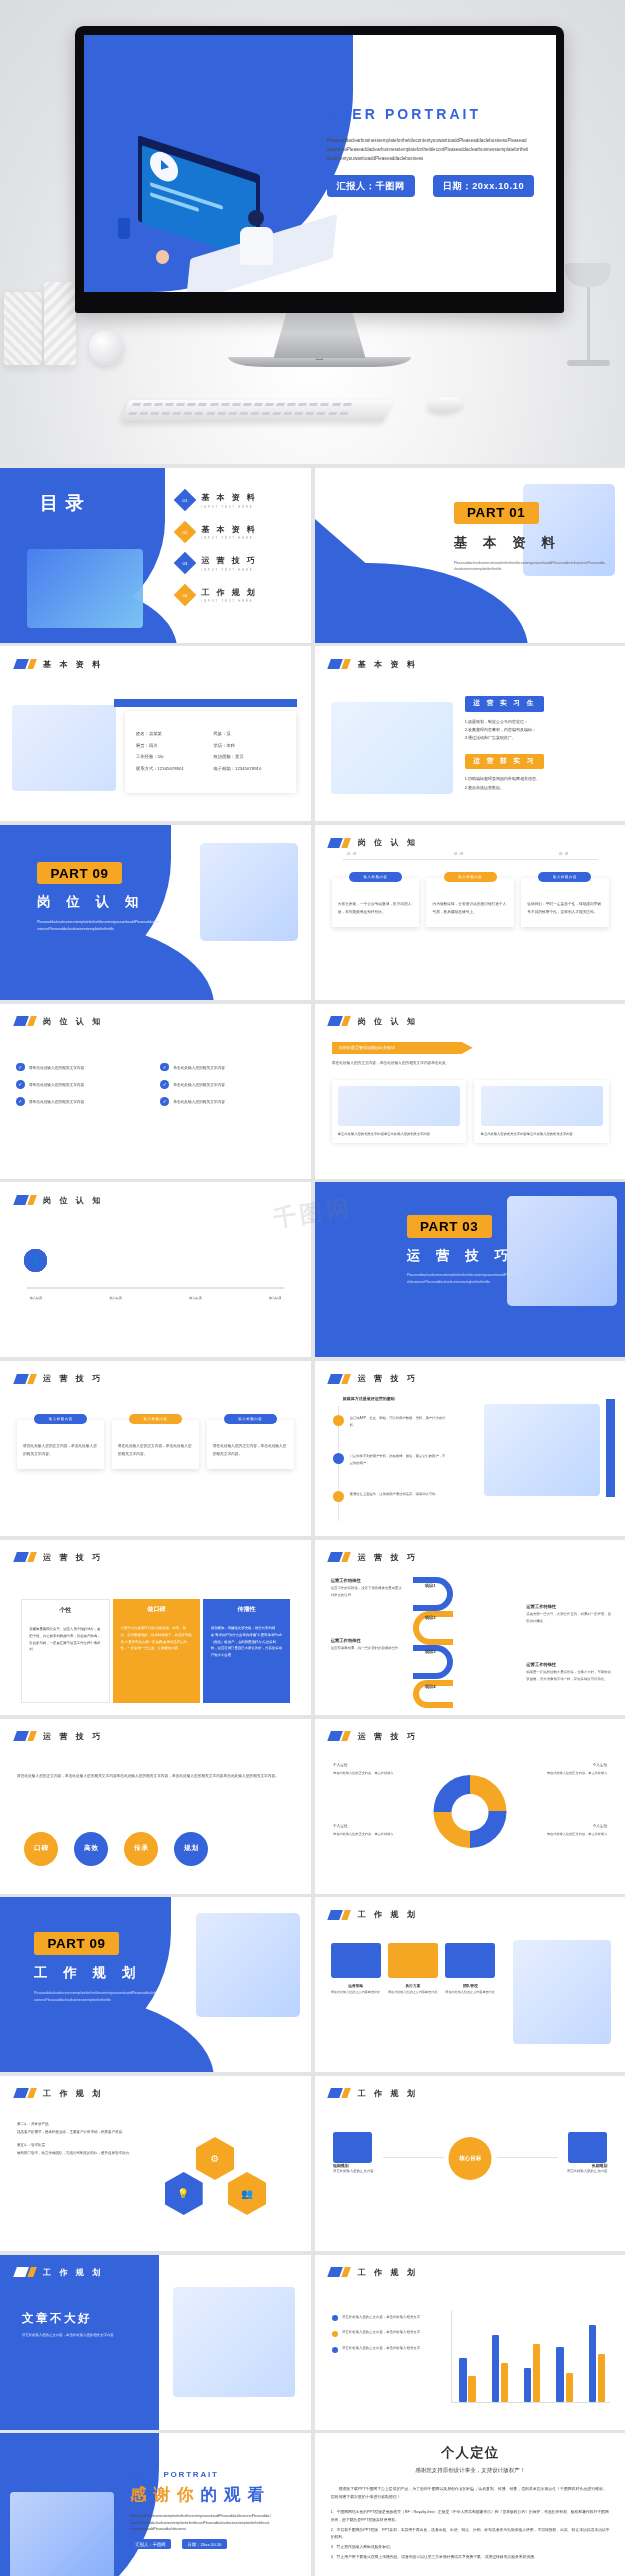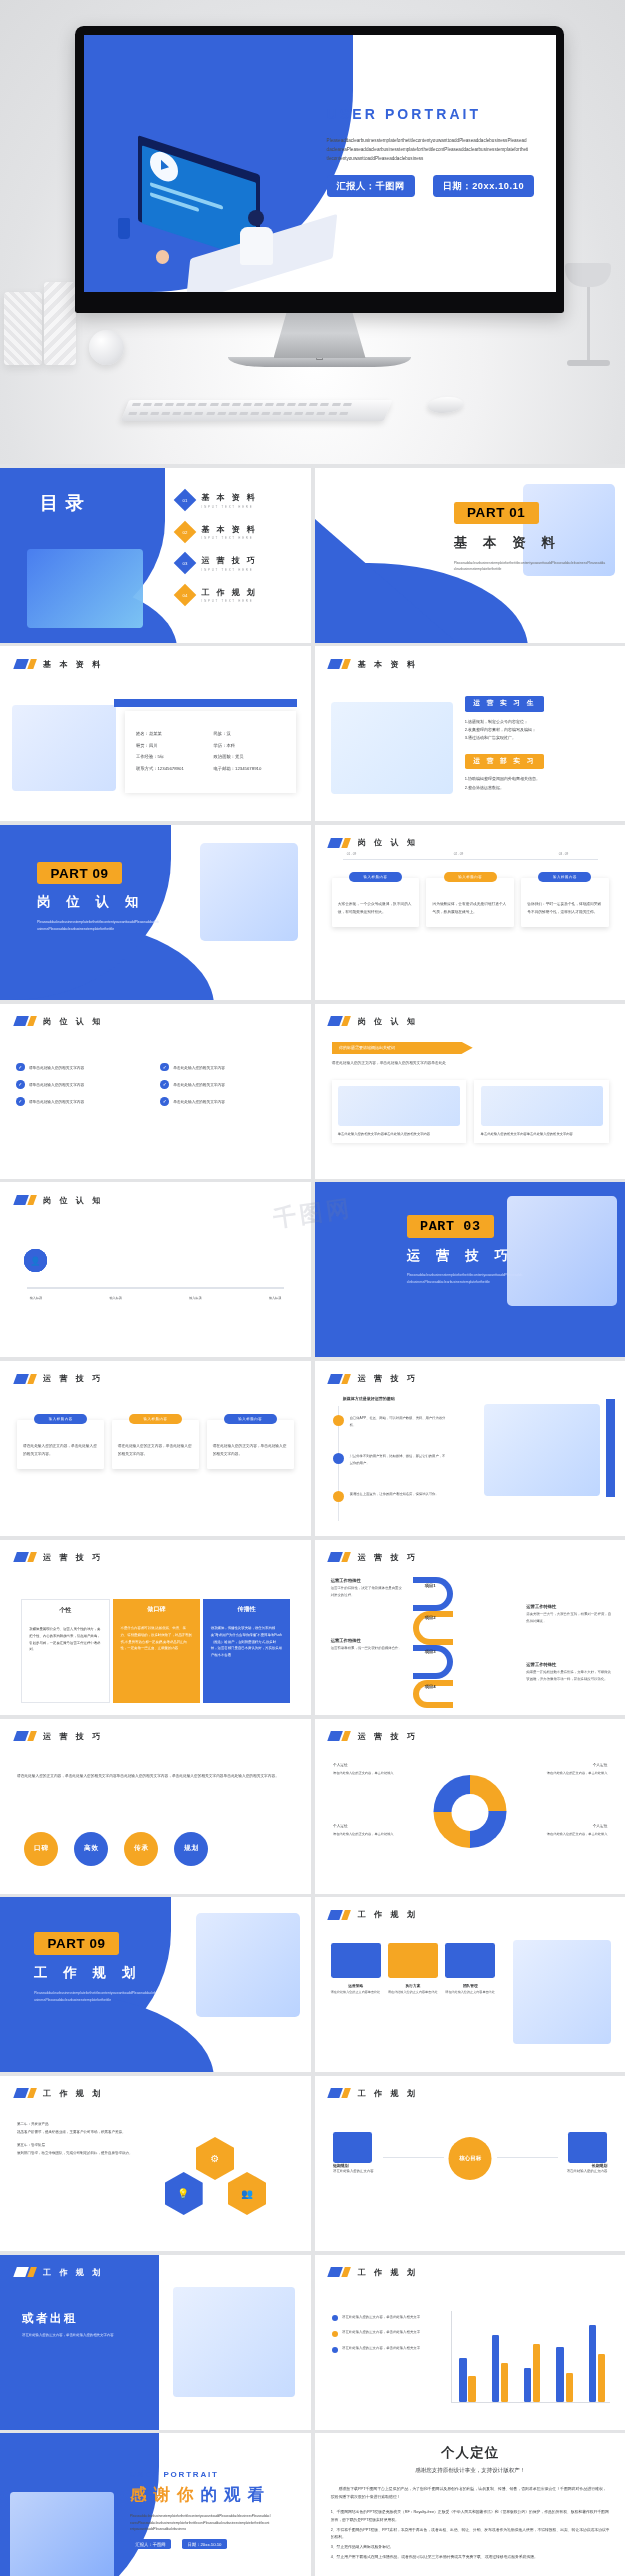--- a/index.html
+++ b/index.html
@@ -526,21 +526,21 @@
         <div style="width:23px;text-align:center;font-size:3.1px;color:#55575b;">输入标题</div>
         <div style="width:23px;text-align:center;font-size:3.1px;color:#55575b;">输入标题</div>
         <div style="width:23px;text-align:center;font-size:3.1px;color:#55575b;">输入标题</div>
         <div style="width:23px;text-align:center;font-size:3.1px;color:#55575b;">输入标题</div>
       </div>
     </div>
 
     <div class="slide part">
       <div style="position:absolute;left:0;top:0;width:311px;height:175px;background:#3563d9;"></div>
       <div style="position:absolute;right:8.6px;top:13.4px;width:110px;height:110px;background:linear-gradient(135deg,#dfe9ff,#aecaff);border-radius:4.9px;opacity:.95;"></div>
-      <div class="part-badge" style="left:92px;top:33px;font-family:Liberation Mono, monospace;">PART 03</div>
+      <div class="part-badge" style="left:92px;top:33px;">PART 03</div>
       <div class="part-zh" style="left:92px;top:65px;color:#fff;">运 营 技 巧</div>
       <div class="part-en" style="left:92px;top:90px;color:#cddbff;width:116px;">PleaseaddaclearbusinesstemplateforthetitlecontentyouwanttoaddPleaseaddaclebusinessPleaseaddaclearbusinesstemplateforthetitle</div>
     </div>
 
     <div class="slide">
       <div class="sl-head">
         <span class="mark">
             <i class="b"></i>
             <i class="o"></i>
           </span>
@@ -759,21 +759,21 @@
 
     <div class="slide">
       <div style="position:absolute;left:0;top:0;width:159px;height:175px;background:#3563d9;"></div>
       <div class="sl-head" style="left:14.7px;top:12.2px;">
         <span class="mark">
             <i class="b" style="background:#fff"></i>
             <i class="o"></i>
           </span>
         <span class="sl-title" style="color:#fff">工 作 规 划</span>
       </div>
-      <div style="position:absolute;left:22px;top:56px;color:#fff;font-size:11.6px;font-weight:700;letter-spacing:2.4px;">或者出租</div>
+      <div style="position:absolute;left:22px;top:56px;color:#fff;font-size:11.6px;font-weight:700;letter-spacing:2.4px;">文章不大好</div>
       <div style="position:absolute;left:22px;top:77px;width:110px;color:#e2eaff;font-size:3.4px;line-height:2;">请在此处输入您的正文内容，单击此处输入您的相关文字内容</div>
       <div style="position:absolute;right:16px;top:32px;width:122px;height:110px;background:linear-gradient(135deg,#e8f0ff,#c6dbff);border-radius:3.7px;"></div>
     </div>
 
     <div class="slide">
       <div class="sl-head">
         <span class="mark">
             <i class="b"></i>
             <i class="o"></i>
           </span>

